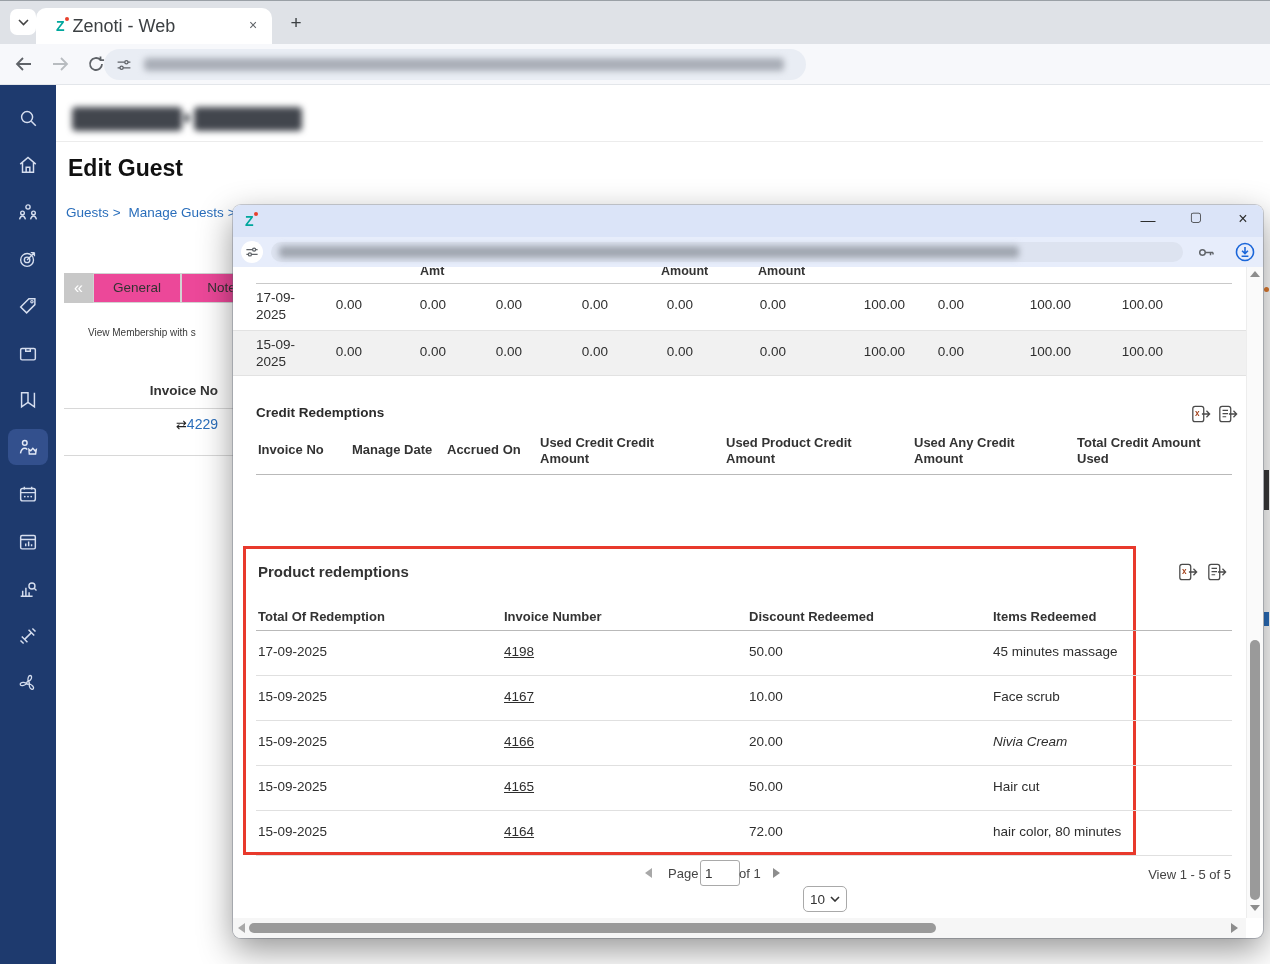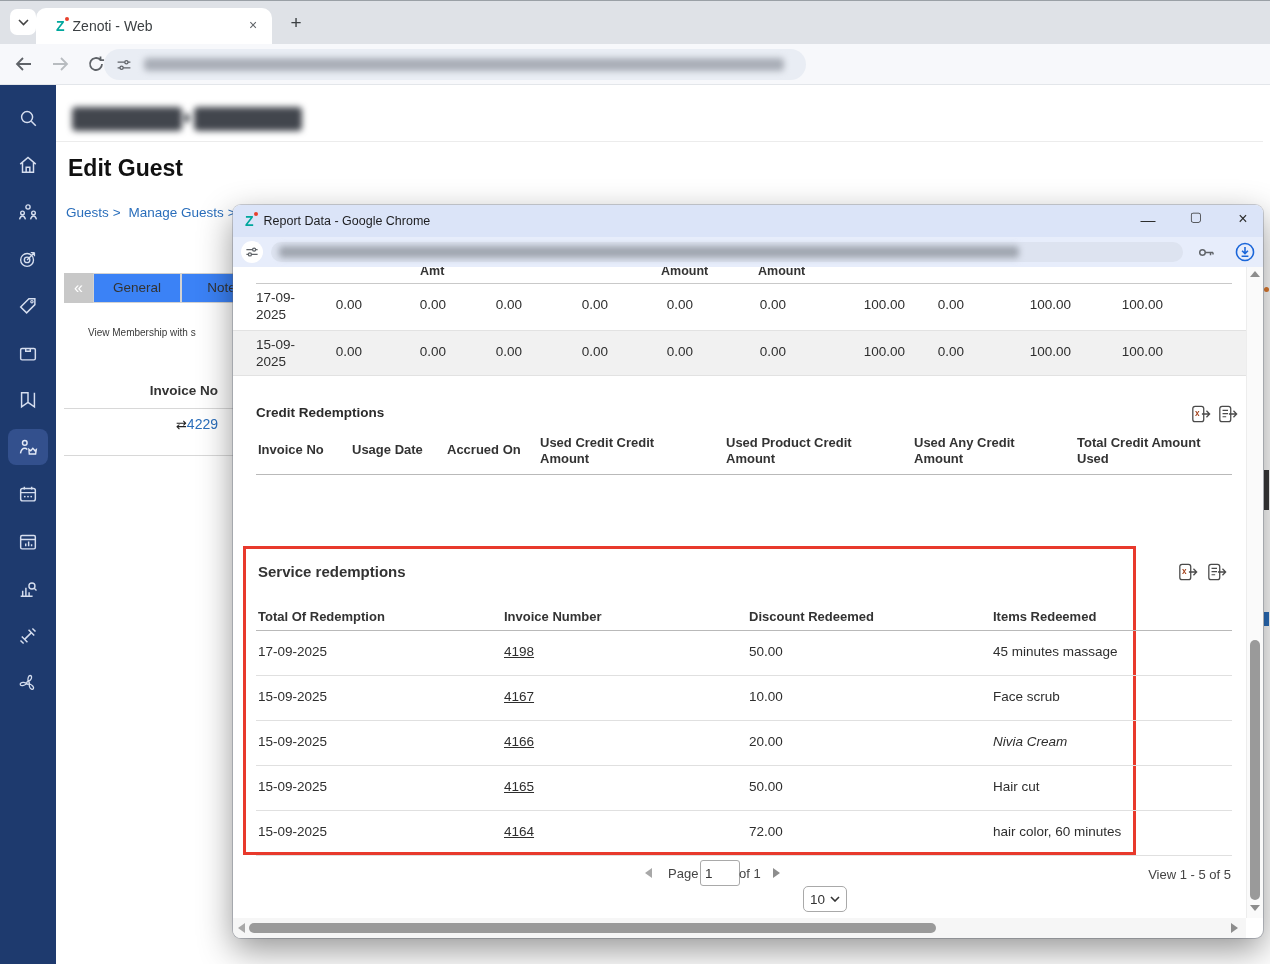--- a/index.html
+++ b/index.html
@@ -3,39 +3,39 @@
 <meta charset="utf-8">
 <style>
   html,body{margin:0;padding:0;background:#fff;}
   #screen{position:relative;width:1270px;height:964px;overflow:hidden;
           font-family:"Liberation Sans","DejaVu Sans",sans-serif;color:#333;background:#fff;}
   .abs{position:absolute;}
   
   .tabstrip{left:0;top:0;width:1270px;height:44px;background:#dfe2e7;border-top:1px solid #9aa0a6;box-sizing:border-box;}
   .tab-search-btn{left:10px;top:9px;width:26px;height:26px;background:#fff;border-radius:7px;display:flex;align-items:center;justify-content:center;}
   .tab{left:36px;top:8px;width:236px;height:36px;background:#fff;border-radius:10px 10px 0 0;display:flex;align-items:center;}
-  .tab-title{font-size:14px;color:#3c4043;margin-left:8px;flex:1;white-space:nowrap;overflow:hidden;}
+  .tab-title{font-size:18px;color:#3c4043;margin-left:8px;flex:1;white-space:nowrap;overflow:hidden;}
   .tab-close{width:18px;height:18px;margin-right:10px;text-align:center;line-height:17px;font-size:14px;color:#5f6368;border-radius:50%;}
   .newtab{left:284px;top:12px;width:24px;height:24px;text-align:center;line-height:22px;font-size:19px;color:#3c4043;}
   .zlogo{position:relative;color:#00a79d;font-weight:800;font-size:14px;line-height:14px;display:inline-block;}
   .zlogo::after{content:"";position:absolute;top:-2px;right:-4px;width:4px;height:4px;border-radius:50%;background:#e8402c;}
   .toolbar{left:0;top:44px;width:1270px;height:41px;background:#f7f8fb;border-bottom:1px solid #e3e6ea;box-sizing:border-box;}
   .omnibox{left:104px;top:49px;width:702px;height:31px;background:#e9edf4;border-radius:16px;}
   .blurtxt{filter:blur(3px);border-radius:4px;background:#a9aeb7;}
   
   .sidebar{left:0;top:85px;width:56px;height:879px;background:#1e3a6e;}
   .side-ic{position:absolute;left:17px;width:22px;height:22px;}
   .side-sel{position:absolute;left:8px;width:40px;height:36px;border-radius:8px;background:#33508d;}
   
   .h1{font-size:23px;font-weight:700;color:#111;}
   .crumb{font-size:13.5px;}
   .crumb a{color:#2a6ebb;text-decoration:none;cursor:pointer;}
   .crumb .sep{color:#2a6ebb;padding:0 4px;}
   .collapse-btn{left:64px;top:273px;width:29px;height:30px;background:#c8c8c8;color:#fff;font-size:16px;text-align:center;line-height:29px;}
-  .ptab{top:273px;height:30px;box-sizing:border-box;border:1px solid #d2d2d2;background:#3b82f6;font-size:13.5px;color:#333;text-align:center;line-height:28px;}
+  .ptab{top:273px;height:30px;box-sizing:border-box;border:1px solid #d2d2d2;background:#ec4899;font-size:13.5px;color:#333;text-align:center;line-height:28px;}
   .hline{background:#d8d8d8;height:1px;}
   .lnk{color:#2a6ebb;text-decoration:underline;cursor:pointer;}
   
   .popup{left:233px;top:205px;width:1030px;height:733px;background:#fff;border-radius:8px;
          box-shadow:0 12px 34px rgba(0,0,0,.42),0 0 0 1px rgba(120,130,150,.35);}
   .ptitle{left:0;top:0;width:1030px;height:32px;background:#dbe4f8;border-radius:8px 8px 0 0;display:flex;align-items:center;}
   .purl{left:0;top:32px;width:1030px;height:30px;background:#e7edfb;}
   .pcontent{left:0;top:62px;width:1013px;height:651px;background:#fff;overflow:hidden;}
   .winctl{font-size:15px;color:#2d2d2d;width:30px;text-align:center;}
   .thead-frag{position:absolute;font-weight:700;font-size:12.5px;color:#333;}
@@ -189,21 +189,20 @@
 
   <div class="abs" style="left:1263px;top:85px;width:7px;height:879px;background:#fff;">
     <div class="abs" style="left:1px;top:202px;width:5px;height:5px;border-radius:50%;background:#e07b30;"></div>
     <div class="abs" style="left:1px;top:385px;width:5px;height:40px;background:#3a3a3a;"></div>
     <div class="abs" style="left:1px;top:527px;width:5px;height:14px;background:#2a6ebb;"></div>
   </div>
 
   <div class="abs popup">
     <div class="abs ptitle">
       <span class="zlogo" style="margin-left:12px;">Z</span>
-      <span style="margin-left:10px;font-size:12.5px;color:#1d1d1f;flex:1;">Report Data - Google Chrome</span>
       <span class="winctl" style="position:absolute;left:900px;top:6px;">—</span>
       <span class="winctl" style="position:absolute;left:948px;top:4px;font-size:13px;">▢</span>
       <span class="winctl" style="position:absolute;left:995px;top:5px;font-size:16px;">×</span>
     </div>
     <div class="abs purl">
       <div class="abs" style="left:8px;top:4px;width:22px;height:22px;border-radius:50%;background:#fff;">
         <svg style="margin:4px;" width="14" height="14" viewBox="0 0 20 20">
             <path d="M2 6.5h9M15 6.5h3M2 13.5h3M9 13.5h9" stroke="#5f6368" stroke-width="1.8" fill="none"></path>
             <circle cx="13" cy="6.5" r="2.2" fill="none" stroke="#5f6368" stroke-width="1.8"></circle>
             <circle cx="7" cy="13.5" r="2.2" fill="none" stroke="#5f6368" stroke-width="1.8"></circle>
@@ -261,30 +260,30 @@
           <rect x="2" y="2.5" width="12" height="17" rx="2.5" fill="#fff" stroke="#4a4a4a" stroke-width="1.4"></rect>
           <text x="4.5" y="13.5" font-size="9" font-weight="bold" fill="#a3431d">x</text>
           <path d="M12 11h8.5M17 7.5l3.5 3.5L17 14.5" fill="none" stroke="#4a4a4a" stroke-width="1.4"></path>
         </svg>
       <svg class="abs" style="left:985px;top:137px;" width="20" height="20" viewBox="0 0 22 22">
           <rect x="2" y="2.5" width="12" height="17" rx="2.5" fill="#fff" stroke="#4a4a4a" stroke-width="1.4"></rect>
           <path d="M5 7h6M5 10.5h6M5 14h4" stroke="#4a4a4a" stroke-width="1.3" fill="none"></path>
           <path d="M12 11h8.5M17 7.5l3.5 3.5L17 14.5" fill="none" stroke="#4a4a4a" stroke-width="1.4"></path>
         </svg>
       <div class="ch" style="left:25px;top:175px;width:80px;">Invoice No</div>
-      <div class="ch" style="left:119px;top:175px;width:90px;">Usage Date</div>
+      <div class="ch" style="left:119px;top:175px;width:90px;">Manage Date</div>
       <div class="ch" style="left:214px;top:175px;width:90px;">Accrued On</div>
       <div class="ch" style="left:307px;top:168px;width:135px;">Used Credit Credit Amount</div>
       <div class="ch" style="left:493px;top:168px;width:140px;">Used Product Credit Amount</div>
       <div class="ch" style="left:681px;top:168px;width:115px;">Used Any Credit Amount</div>
       <div class="ch" style="left:844px;top:168px;width:140px;">Total Credit Amount Used</div>
       <div class="rowsep" style="top:207px;background:#b9b9b9;"></div>
 
       <div class="redbox"></div>
-      <div class="abs" style="left:25px;top:296px;font-size:15px;font-weight:600;color:#333;">Service redemptions</div>
+      <div class="abs" style="left:25px;top:296px;font-size:15px;font-weight:600;color:#333;">Product redemptions</div>
       <svg class="abs" style="left:945px;top:295px;" width="20" height="20" viewBox="0 0 22 22">
           <rect x="2" y="2.5" width="12" height="17" rx="2.5" fill="#fff" stroke="#4a4a4a" stroke-width="1.4"></rect>
           <text x="4.5" y="13.5" font-size="9" font-weight="bold" fill="#a3431d">x</text>
           <path d="M12 11h8.5M17 7.5l3.5 3.5L17 14.5" fill="none" stroke="#4a4a4a" stroke-width="1.4"></path>
         </svg>
       <svg class="abs" style="left:974px;top:295px;" width="20" height="20" viewBox="0 0 22 22">
           <rect x="2" y="2.5" width="12" height="17" rx="2.5" fill="#fff" stroke="#4a4a4a" stroke-width="1.4"></rect>
           <path d="M5 7h6M5 10.5h6M5 14h4" stroke="#4a4a4a" stroke-width="1.3" fill="none"></path>
           <path d="M12 11h8.5M17 7.5l3.5 3.5L17 14.5" fill="none" stroke="#4a4a4a" stroke-width="1.4"></path>
         </svg>
@@ -320,21 +319,21 @@
         <span class="dc" style="left:25px;top:512px;">15-09-2025</span>
         <a class="dc lnk" style="left:271px;top:512px;">4165</a>
         <span class="dc" style="left:516px;top:512px;">50.00</span>
         <span class="dc" style="left:760px;top:512px;">Hair cut</span>
         <div class="rowsep" style="top:543px;"></div>
       </div>
       <div>
         <span class="dc" style="left:25px;top:557px;">15-09-2025</span>
         <a class="dc lnk" style="left:271px;top:557px;">4164</a>
         <span class="dc" style="left:516px;top:557px;">72.00</span>
-        <span class="dc" style="left:760px;top:557px;">hair color, 60 minutes</span>
+        <span class="dc" style="left:760px;top:557px;">hair color, 80 minutes</span>
         <div class="rowsep" style="top:588px;"></div>
       </div>
 
       <span class="abs tri tri-l" style="left:412px;top:601px;"></span>
       <span class="abs pager" style="left:435px;top:599px;">Page</span>
       <input class="pg-input" style="left: 467px; top: 593px;" value="1">
       <span class="abs pager" style="left:506px;top:599px;">of 1</span>
       <span class="abs tri tri-r" style="left:540px;top:601px;"></span>
       <div class="pg-select" style="left:570px;top:619px;">
         <span>10</span>

